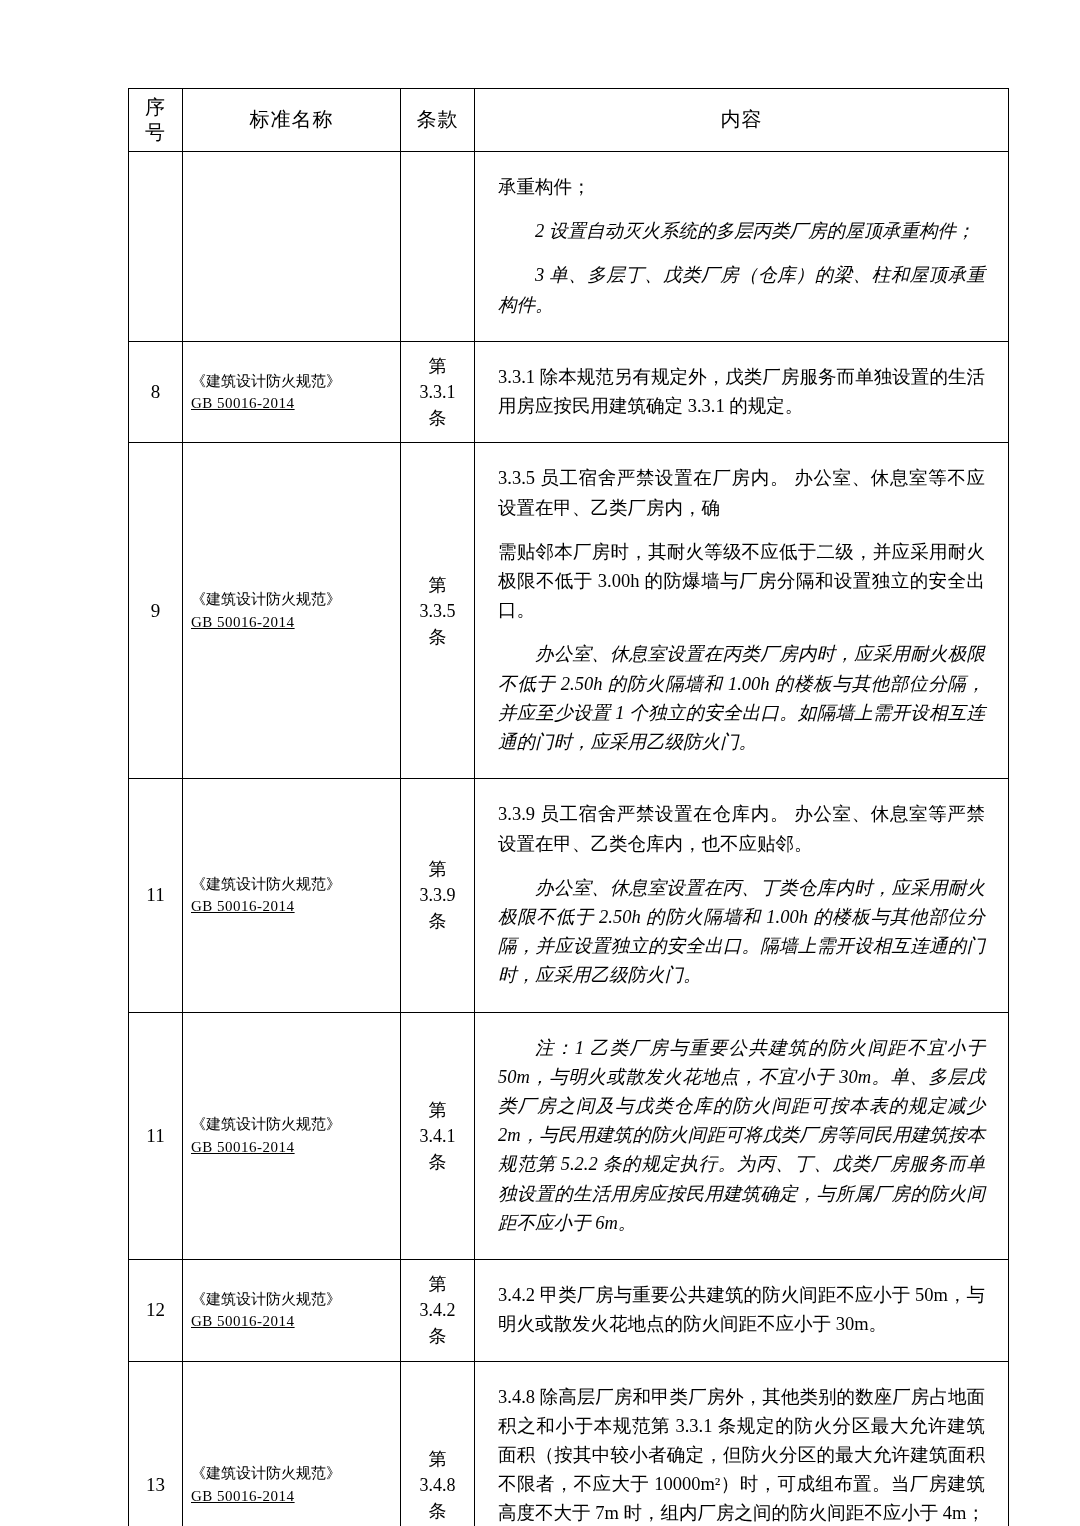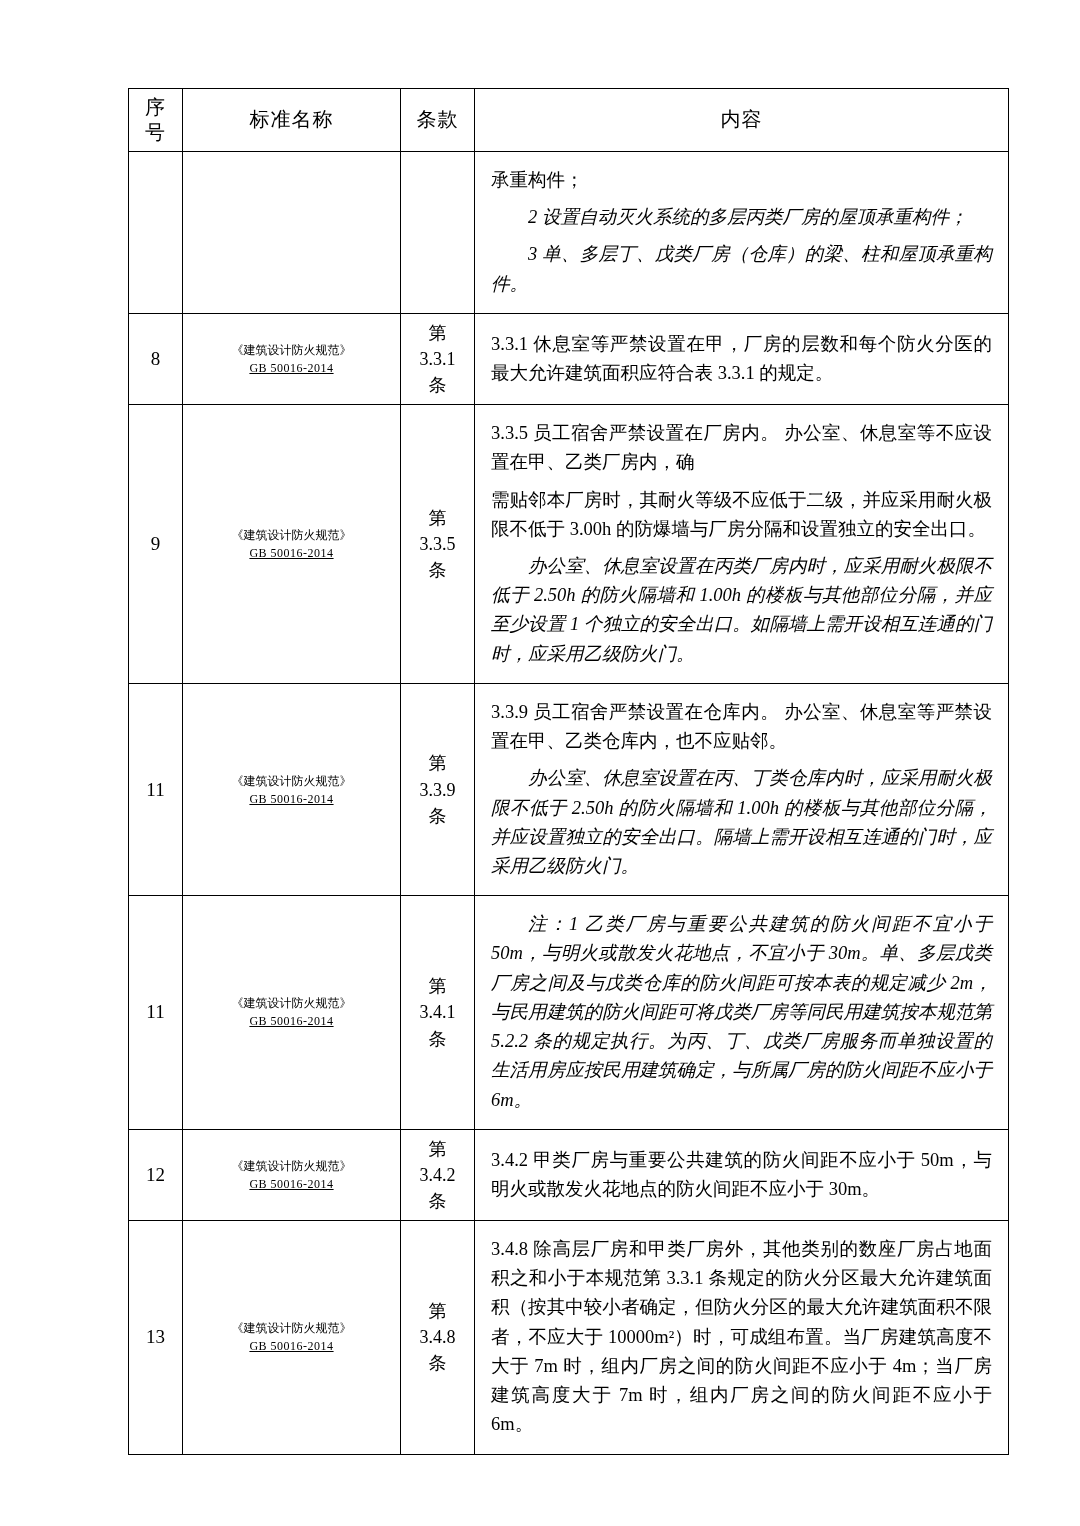--- a/index.html
+++ b/index.html
@@ -47,43 +47,43 @@
     font-size: 20px;
     line-height: 1.25;
   }
 
   td.seq {
     text-align: center;
     font-size: 19px;
     font-family: "Liberation Serif", serif;
   }
   td.name {
-    text-align: center;
-    font-size: 12px;
+    text-align: left;
+    font-size: 15px;
     line-height: 1.5;
   }
   td.name .line2 {
     display: block;
     letter-spacing: 0.5px;
     text-decoration: underline;
   }
   td.clause {
     text-align: center;
     font-size: 18px;
     line-height: 1.45;
     margin-left: 34px;
   }
   td.content {
     text-align: justify;
     font-size: 18.5px;
     line-height: 1.58;
     padding: 10px 10px 10px 10px;
   }
   td.content p {
-    margin: 8px;
+    margin: 15px;
     text-align: justify;
   }
   .ind1 { text-indent: 2em; font-style: italic; }
   .ind0 { text-indent: 0; }
   .tall-pad { padding-top: 14px; padding-bottom: 14px; }
 </style>
 </head>
 <body>
 
 <div class="page">
@@ -122,21 +122,21 @@
       </tr>
 
       <tr>
         <td class="seq">8</td>
         <td class="name">
           <span>《建筑设计防火规范》</span>
           <span class="line2">GB 50016-2014</span>
         </td>
         <td class="clause">第 3.3.1 条</td>
         <td class="content tall-pad">
-          <p class="ind0">3.3.1 休息室等严禁设置在甲，厂房的层数和每个防火分医的最大允许建筑面积应符合表 3.3.1 的规定。</p>
+          <p class="ind0">3.3.1 除本规范另有规定外，戊类厂房服务而单独设置的生活用房应按民用建筑确定 3.3.1 的规定。</p>
         </td>
       </tr>
 
       <tr>
         <td class="seq">9</td>
         <td class="name">
           <span>《建筑设计防火规范》</span>
           <span class="line2">GB 50016-2014</span>
         </td>
         <td class="clause">第 3.3.5 条</td>

